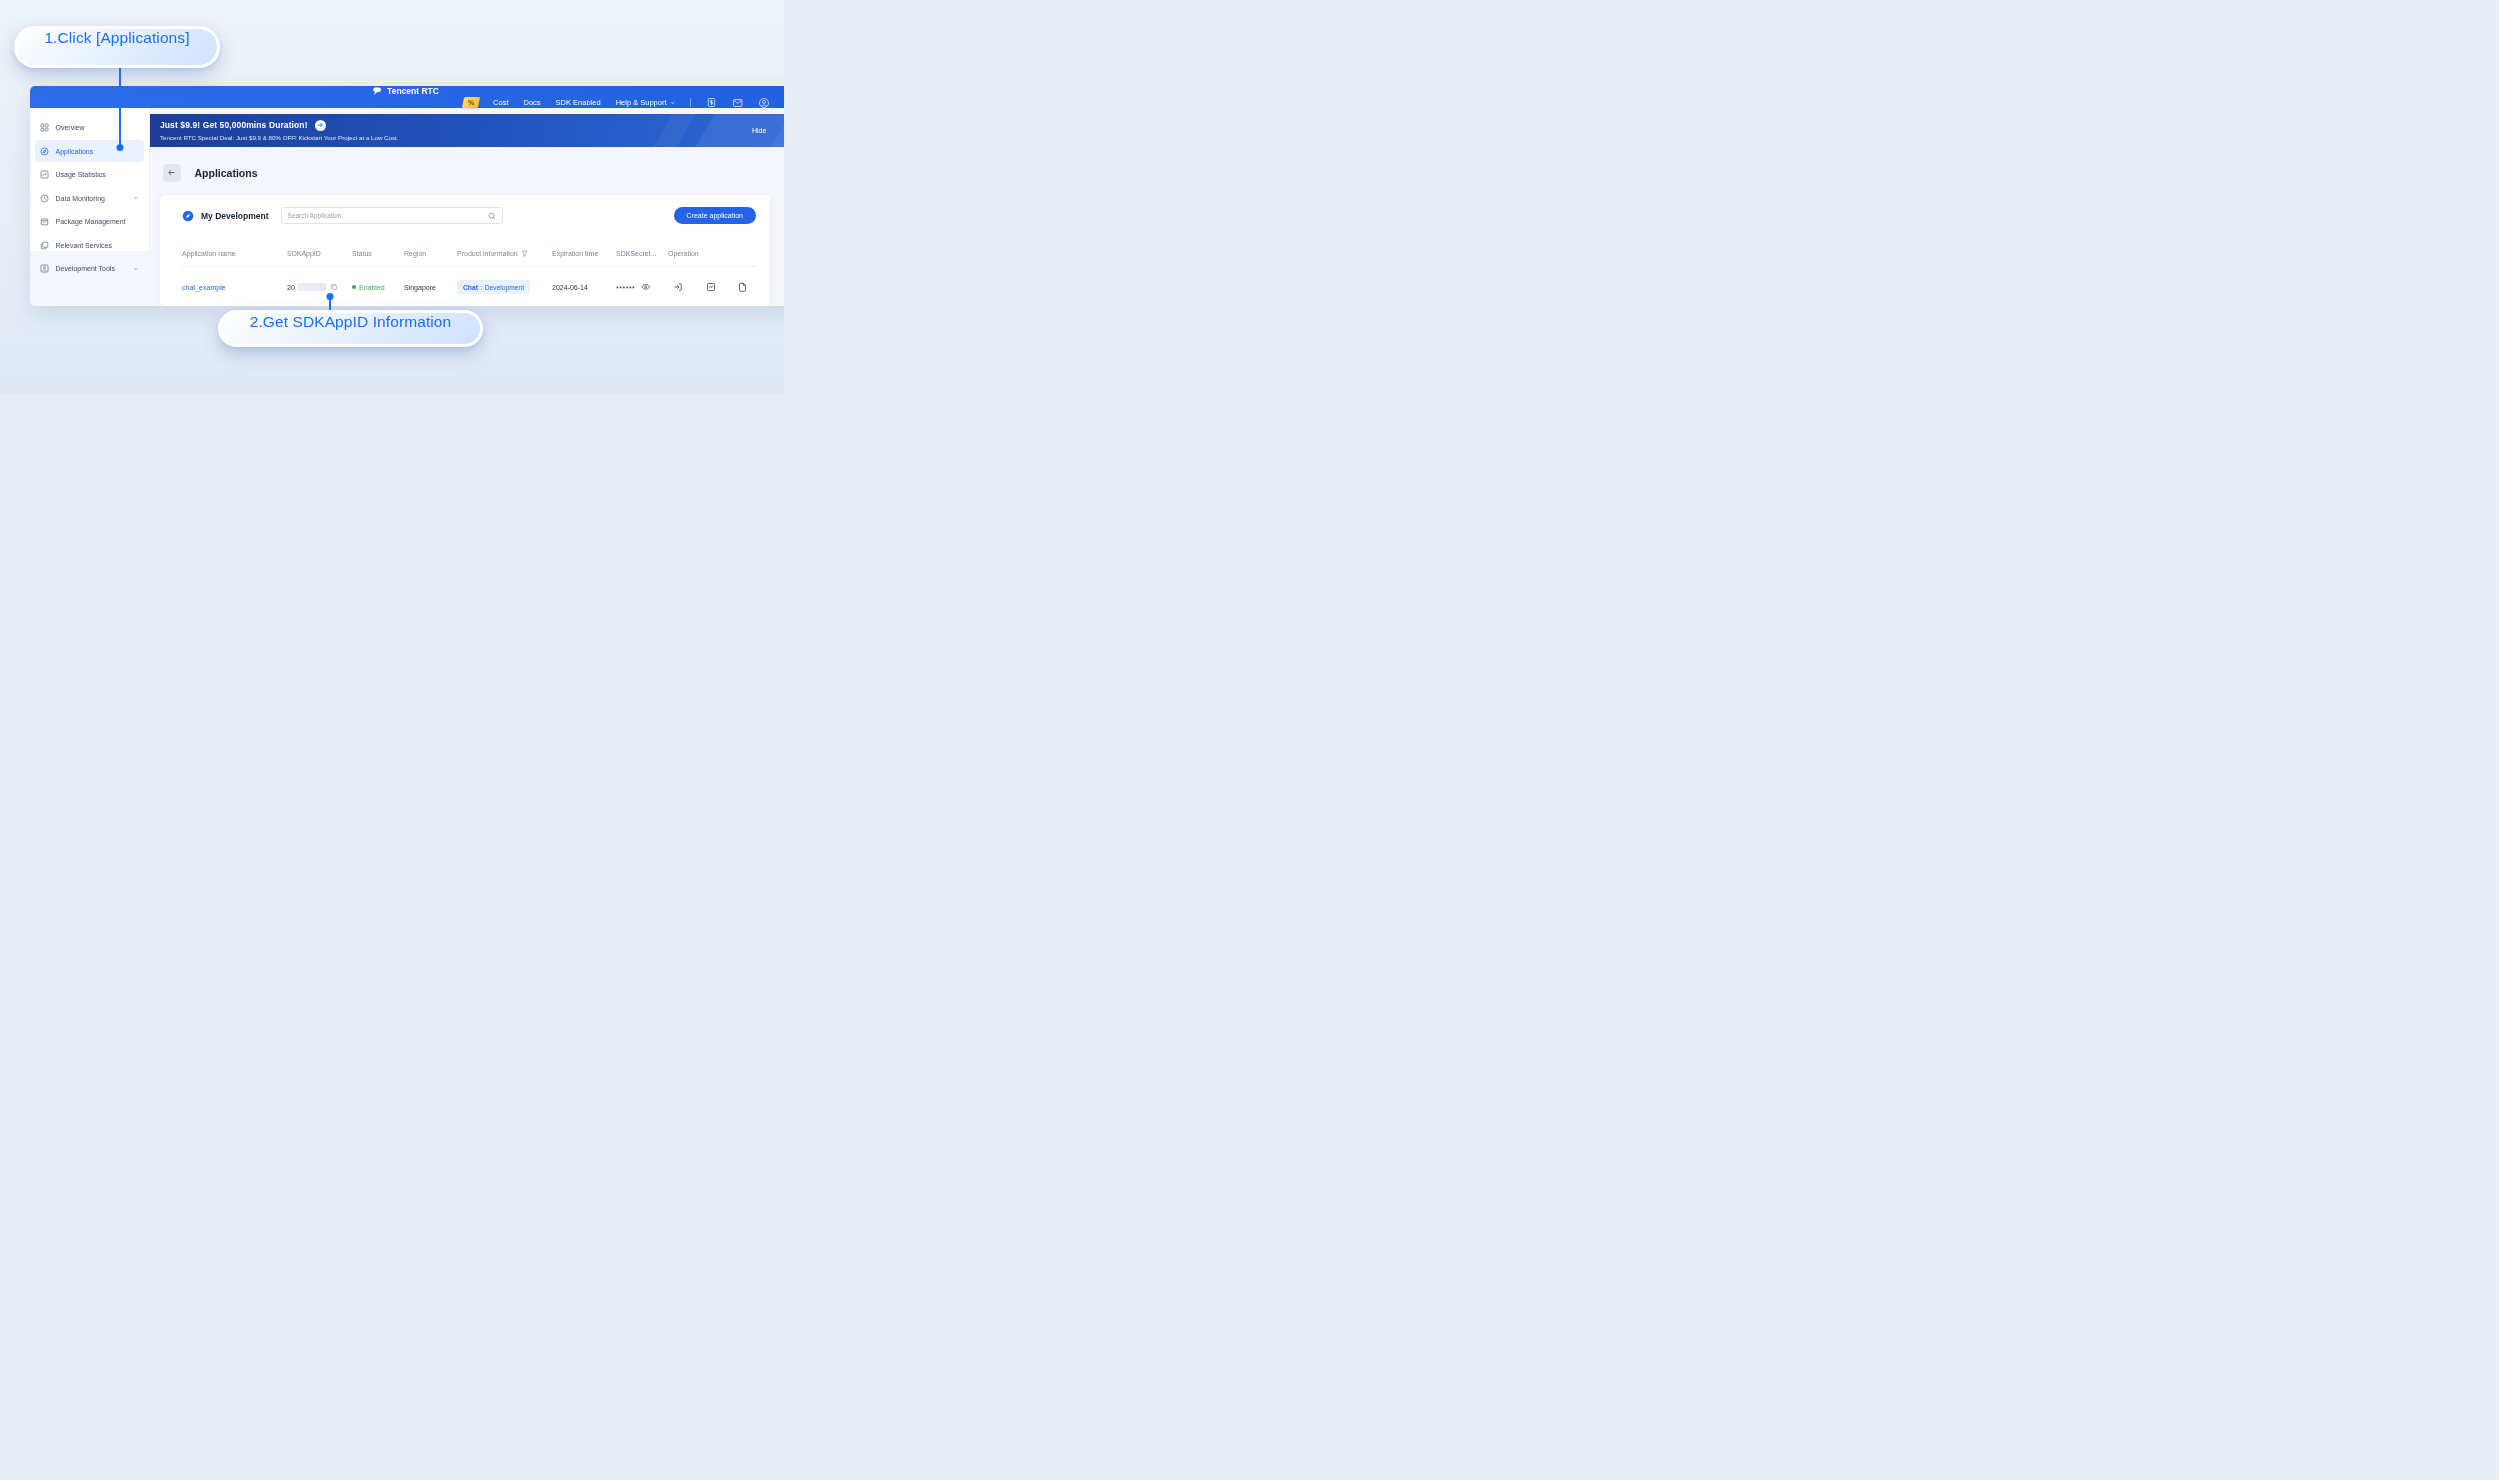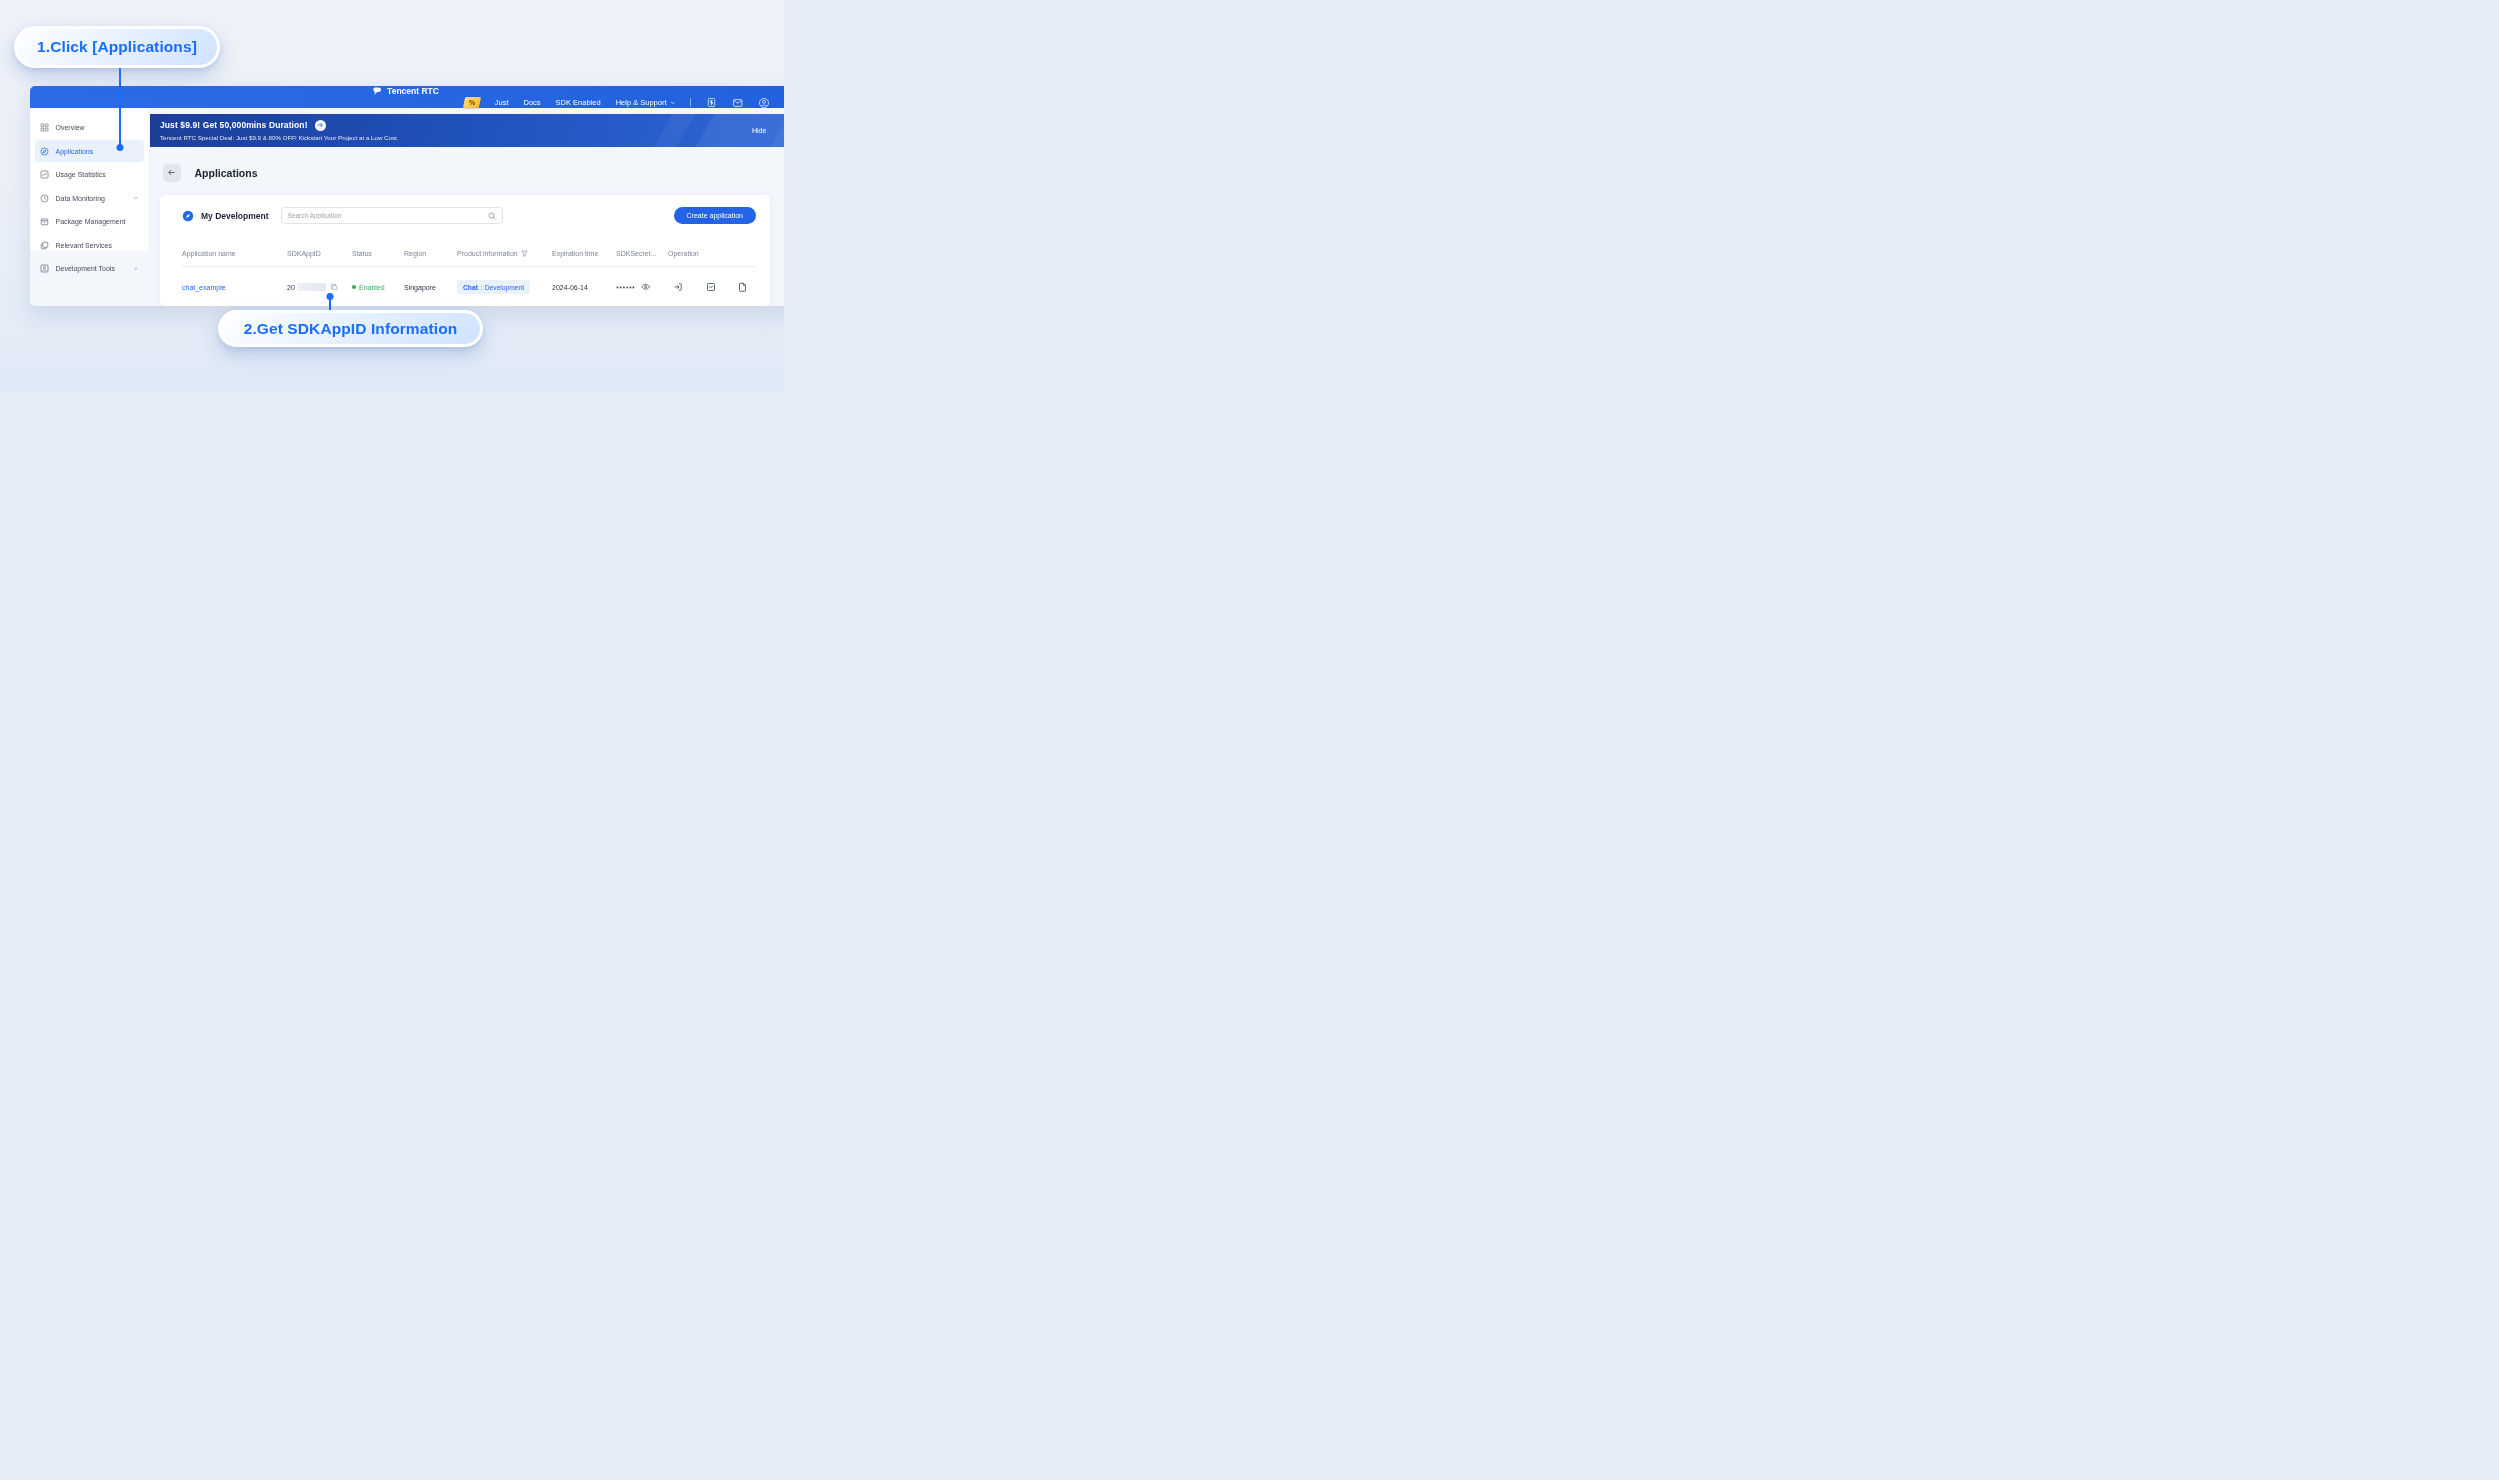--- a/index.html
+++ b/index.html
@@ -6,25 +6,25 @@
   html,body { background:#e7edf7; }
   body { font-family:"Liberation Sans","DejaVu Sans",sans-serif; }
 
   .stage {
     position:relative; width:784px; height:393px; overflow:hidden;
     background:linear-gradient(180deg,#eef2f9 0%,#e8eef7 65%,#dfe9f6 100%);
   }
 
   
   .callout {
-    position:absolute; display:flex; align-items:center; justify-content:center;
+    position:absolute; display:flex; align-items:flex-start; justify-content:center;
     background:linear-gradient(135deg,#ffffff 0%,#eaf3ff 40%,#cfe2ff 100%);
     border:3.5px solid #ffffff; border-radius:22px;
     box-shadow:0 8px 18px rgba(96,130,196,.32), 0 2px 5px rgba(96,130,196,.18);
-    color:#1a6dff; font-weight:700; z-index:40; letter-spacing:0.1px;
+    color:#1a6dff; font-weight:400; z-index:40; letter-spacing:0.1px;
   }
   .callout-1 { left:14px; top:26px; width:206px; height:42px; font-size:15.5px; }
   .callout-2 { left:218px; top:310px; width:265px; height:37px; font-size:15.5px; border-radius:20px; }
 
   .connector { position:absolute; width:1.5px; background:#1a6dff; z-index:30; }
   .connector-1 { left:119px; top:68px; height:79px; }
   .connector-2 { left:329px; top:296px; height:32px; }
   .connector .dot { position:absolute; left:50%; transform:translateX(-50%); width:7px; height:7px; border-radius:50%; background:#1a6dff; }
   .connector-1 .dot { bottom:-3.5px; }
   .connector-2 .dot { top:-3.5px; }
@@ -164,21 +164,21 @@
         <span>Tencent RTC</span>
       </div>
 
       <div class="topnav-right">
         <span class="coupon">
             <i>
               <b>%</b>
             </i>
           </span>
         <span class="nav-item">
-            <span>Just</span>
+            <span>Cost</span>
           </span>
         <span class="nav-item">
             <span>Docs</span>
           </span>
         <span class="nav-item">
             <span>SDK Enabled</span>
           </span>
         <span class="nav-item">
           <span>Help &amp; Support</span>
           <span style="display:flex;">

